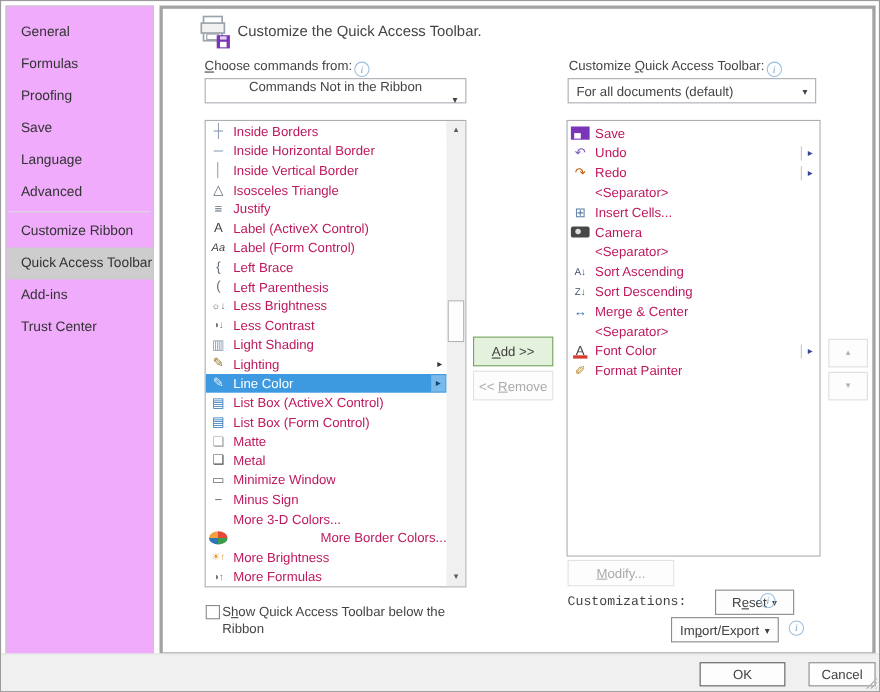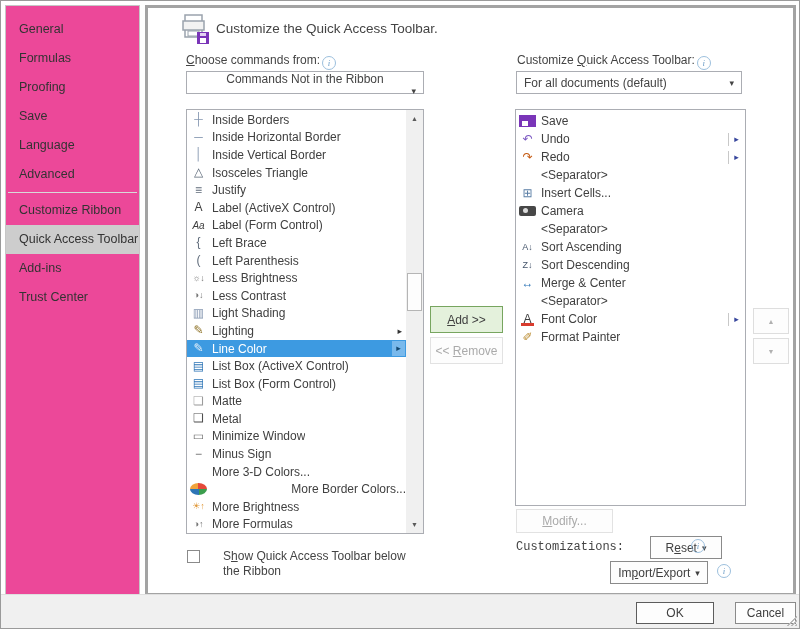--- a/index.html
+++ b/index.html
@@ -1,21 +1,21 @@
 <!DOCTYPE html>
 <html><head>
 <meta charset="utf-8">
 <style>
   html,body{margin:0;padding:0;background:#fff;}
   body{font-family:"Liberation Sans",sans-serif;font-size:12px;color:#444;}
   u{text-decoration:underline;}
   #dialog{position:relative;width:800px;height:629px;background:#fff;border:1px solid #9a9a9a;box-sizing:border-box;overflow:hidden;}
 
   
-  #sidebar{position:absolute;left:4px;top:4px;width:135px;height:591px;border:1px solid #c6c6c6;background:#ec4899;box-sizing:border-box;padding-top:9px;}
+  #sidebar{position:absolute;left:4px;top:4px;width:135px;height:591px;border:1px solid #c6c6c6;background:#f0abfc;box-sizing:border-box;padding-top:9px;}
   .side-item{height:29px;line-height:29px;padding-left:13px;font-size:12.5px;color:#333;cursor:default;white-space:nowrap;}
   .side-item.sel{background:#cdcdcd;}
   .side-divider{border-top:1px solid #d9d9d9;margin:3px 2px;}
 
   
   #main{position:absolute;left:144px;top:4px;width:651px;height:591px;border:3px solid #a3a3a3;background:#fff;box-sizing:border-box;}
   #hdr-icon{position:absolute;left:33px;top:5px;width:30px;height:32px;}
   #title{position:absolute;left:68px;top:13px;font-size:13.5px;color:#444;}
 
   .lab{position:absolute;font-size:12px;color:#444;white-space:nowrap;}
@@ -31,21 +31,21 @@
 
   .listbox{position:absolute;border:1px solid #abadb3;background:#fff;box-sizing:border-box;overflow:hidden;}
   #left-list{left:38px;top:101px;width:238px;height:425px;}
   #right-list{left:367px;top:101px;width:231px;height:397px;}
   #left-rows{position:absolute;left:0;top:1px;right:17px;}
   #right-rows{position:absolute;left:0;top:2px;right:0;}
   .row{display:flex;align-items:center;cursor:default;white-space:nowrap;}
   #left-rows .row{height:17.6px;}
   #right-rows .row{height:18px;}
   .row .ic{width:17px;margin-left:3px;text-align:center;font-size:12px;flex:0 0 auto;position:relative;line-height:13px;}
-  .row .lbl{margin-left:5px;font-size:12px;color:#404040;overflow:hidden;}
+  .row .lbl{margin-left:5px;font-size:12px;color:#be185d;overflow:hidden;}
   .row.sel{background:#3d9ae1;}
   .row.sel .lbl{color:#fff;}
   .larr{margin-left:auto;margin-right:4px;font-size:9px;color:#333;}
   .row.sel .larr{background:#79b9ec;color:#12476f;width:13px;height:15px;line-height:15px;text-align:center;margin-right:1px;}
   .fly{margin-left:auto;width:15px;height:13px;line-height:13px;text-align:center;font-size:9px;color:#36459c;border-left:1px solid #c8c8c8;margin-right:1px;}
   .ic .bar{position:absolute;left:2px;right:2px;bottom:-1px;height:3px;}
   .ic.has-bar{line-height:11px;}
   .ic-wheel{width:12px;height:12px;border-radius:50%;margin:0 auto;background:conic-gradient(#e5493a 0 25%,#3b9e4e 25% 50%,#2e75b6 50% 75%,#f0a33c 75% 100%);}
   .ic-floppy{display:inline-block;width:12px;height:12px;background:#7a35b8;position:relative;}
   .ic-floppy::after{content:"";position:absolute;left:3px;bottom:1px;width:6px;height:5px;background:#fff;}
@@ -69,21 +69,21 @@
   #reset-btn{left:462px;top:528px;width:72px;height:23px;margin-left:40px;}
   #ie-btn{left:462px;top:553px;width:98px;height:23px;}
   .btn .caret{font-size:9px;margin-left:5px;}
   #customizations-label{left:368px;top:532px;font-family:Liberation Mono, monospace;}
   #reset-info{left:541px;top:531px;}
   #ie-info{left:567px;top:556px;}
 
   
   #qat-check{position:absolute;left:39px;top:541px;width:230px;display:flex;}
   #qat-box{flex:0 0 auto;width:13px;height:13px;border:1px solid #8a8a8a;background:#fff;box-sizing:border-box;margin-top:1px;}
-  #qat-check .cbl{margin-left:23px;line-height:15px;font-size:12px;color:#444;}
+  #qat-check .cbl{margin-left:2px;line-height:15px;font-size:12px;color:#444;}
 
   
   #footer{position:absolute;left:0;right:0;bottom:0;height:33px;background:#f0f0f0;border-top:1px solid #dfdfdf;}
   #ok-btn{left:635px;top:7px;width:78px;height:22px;border:1px solid #5c5c5c;}
   #cancel-btn{left:734px;top:7px;width:61px;height:22px;}
   #grip{position:absolute;right:2px;bottom:2px;width:10px;height:10px;background:
     linear-gradient(135deg,transparent 0 50%, #b9b9b9 50% 60%, transparent 60% 70%, #b9b9b9 70% 80%, transparent 80% 90%, #b9b9b9 90% 100%);}
 </style>
 </head>
 <body>

